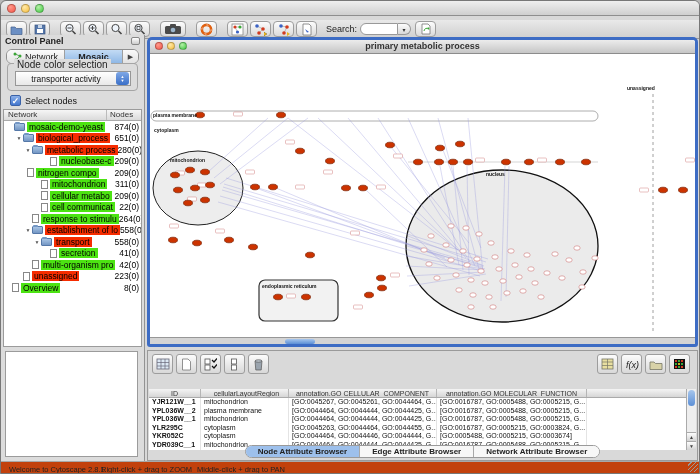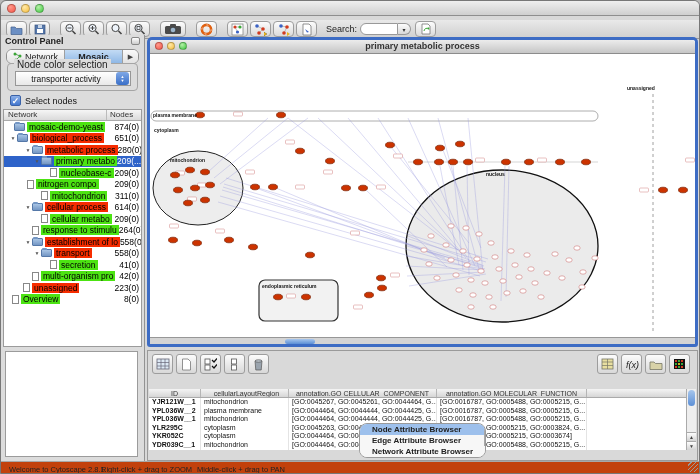--- a/index.html
+++ b/index.html
@@ -73,21 +73,21 @@
   .dtable{position:absolute;left:1px;top:38px;width:539px;font-size:7px;color:#111;}
   .drow{display:grid;grid-template-columns:52px 88px 148px 150px 1fr;height:8.6px;background:#fff;}
   .drow.head{height:9px;background:linear-gradient(#f4f4f4,#d6d6d6);border-bottom:1px solid #aaa;font-size:7px;color:#333;}
   .dcell{padding:0 3px;overflow:hidden;white-space:nowrap;border-right:1px solid #e4e4e4;line-height:8.6px;}
   .drow.head .dcell{text-align:center;border-right:1px solid #b5b5b5;line-height:9px;}
   .dcell.id{font-weight:bold;}
   .vscroll{position:absolute;right:1px;top:38px;width:10px;height:61px;background:#eee;border-left:1px solid #aaa;}
   .vthumb{position:absolute;left:1px;top:1px;width:7px;height:16px;border-radius:4px;background:linear-gradient(#a7c6ec,#5c8fd6);}
   .varr{position:absolute;left:0;width:9px;height:9px;font-size:5px;text-align:center;color:#444;background:linear-gradient(#fdfdfd,#d2d2d2);border-top:1px solid #aaa;line-height:9px;}
   .dp-tabs{position:absolute;left:0;right:0;bottom:2px;display:flex;justify-content:center;}
-  .dp-tabs .wrap{display:flex;border:1px solid #9a9a9a;border-radius:8px;overflow:hidden;background:#f7f7f7;flex-direction:column;}
+  .dp-tabs .wrap{display:flex;border:1px solid #9a9a9a;border-radius:8px;overflow:hidden;background:#f7f7f7;}
   .seg2{padding:1px 12px;font-size:8px;font-weight:bold;color:#222;border-right:1px solid #a8a8a8;background:#f7f7f7;}
   .seg2:last-child{border-right:none;}
   .seg2.on{background:#9dc0ec;}
   
   .statusbar{position:absolute;left:0;top:460px;width:700px;height:14px;background:#c2410c;border-top:1px solid #a8a8a8;}
   .statusbar span{position:absolute;top:3px;font-size:7.5px;color:#222;}
   .grip{position:absolute;right:1px;bottom:1px;width:10px;height:10px;background:repeating-linear-gradient(135deg,transparent 0 2px,#9a9a9a 2px 3px);}
   svg text{font-family:"Liberation Sans",sans-serif;}
 </style>
 </head>
@@ -248,67 +248,61 @@
         <div class="c1">Network</div>
         <div class="c2">Nodes</div>
       </div>
       <div>
           <div class="tree-row" style="padding-left: 2px;">
             <span class="expander"></span>
             <span class="ticon folder"></span>
             <span class="tlabel green">mosaic-demo-yeast</span>
             <span class="tnodes">874(0)</span>
           </div>
-          <div class="tree-row" style="padding-left: 5px;">
+          <div class="tree-row" style="padding-left: 11px;">
             <span class="expander">▼</span>
             <span class="ticon folder"></span>
             <span class="tlabel red">biological_process</span>
             <span class="tnodes">651(0)</span>
           </div>
           <div class="tree-row" style="padding-left: 20px;">
             <span class="expander">▼</span>
             <span class="ticon folder"></span>
             <span class="tlabel red">metabolic process</span>
             <span class="tnodes">280(0)</span>
           </div>
-          <div class="tree-row sel" style="padding-left: 29px;">
-            <span class="expander">▼</span>
-            <span class="ticon folder"></span>
-            <span class="tlabel green">primary metabo</span>
-            <span class="tnodes">209(...</span>
-          </div>
           <div class="tree-row" style="padding-left: 38px;">
             <span class="expander"></span>
             <span class="ticon file"></span>
             <span class="tlabel green">nucleobase-c</span>
             <span class="tnodes">209(0)</span>
           </div>
           <div class="tree-row" style="padding-left: 15px;">
             <span class="expander"></span>
             <span class="ticon file"></span>
             <span class="tlabel green">nitrogen compo</span>
             <span class="tnodes">209(0)</span>
           </div>
           <div class="tree-row" style="padding-left: 29px;">
             <span class="expander"></span>
             <span class="ticon file"></span>
             <span class="tlabel green">mitochondrion</span>
             <span class="tnodes">311(0)</span>
           </div>
-          <div class="tree-row" style="padding-left: 20px;">
-            <span class="expander">▼</span>
-            <span class="ticon folder"></span>
-            <span class="tlabel red">cellular process</span>
-            <span class="tnodes">614(0)</span>
-          </div>
           <div class="tree-row" style="padding-left: 29px;">
             <span class="expander"></span>
             <span class="ticon file"></span>
             <span class="tlabel green">cellular metabo</span>
             <span class="tnodes">209(0)</span>
+          </div>
+          <div class="tree-row" style="padding-left: 29px;">
+            <span class="expander"></span>
+            <span class="ticon file"></span>
+            <span class="tlabel green">cell communicat</span>
+            <span class="tnodes">22(0)</span>
           </div>
           <div class="tree-row" style="padding-left: 20px;">
             <span class="expander"></span>
             <span class="ticon file"></span>
             <span class="tlabel green">response to stimulu</span>
             <span class="tnodes">264(0)</span>
           </div>
           <div class="tree-row" style="padding-left: 20px;">
             <span class="expander">▼</span>
             <span class="ticon folder"></span>

